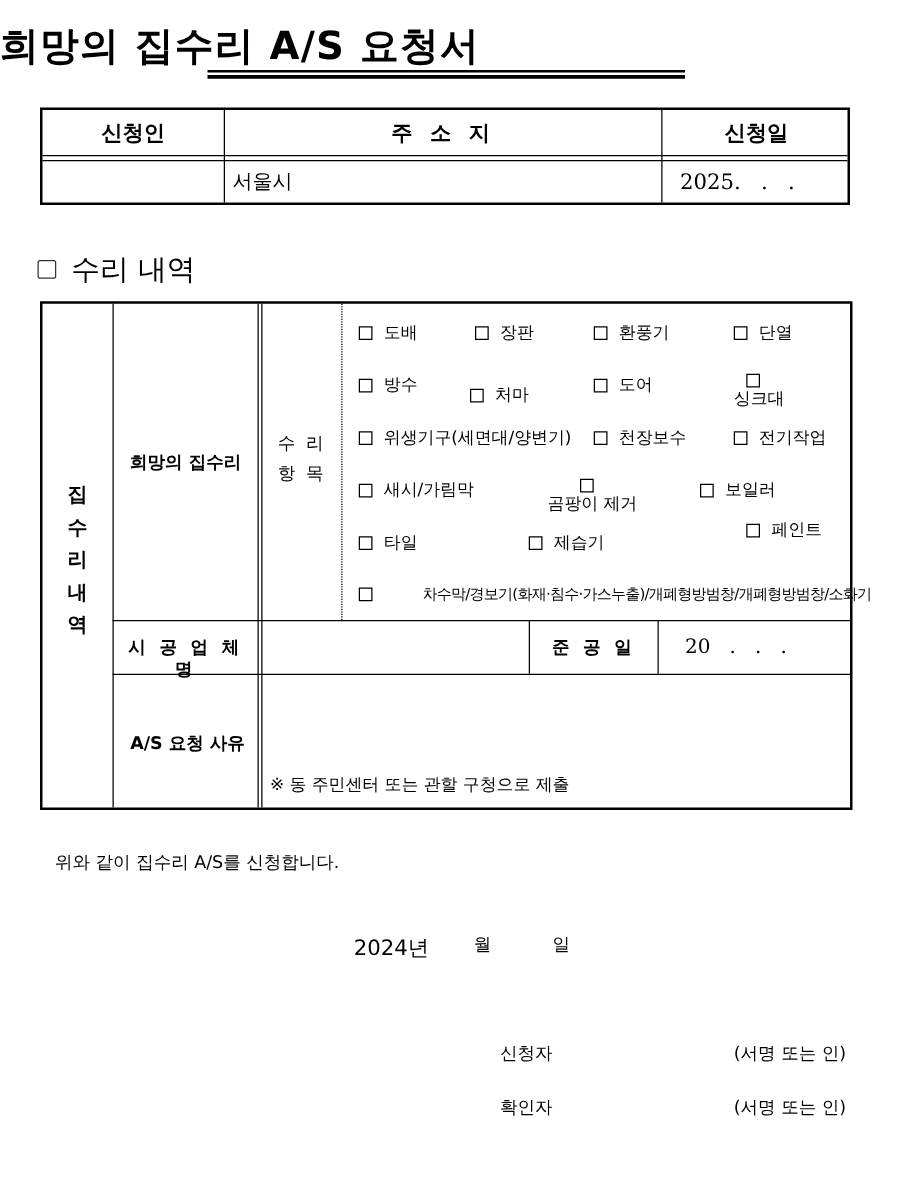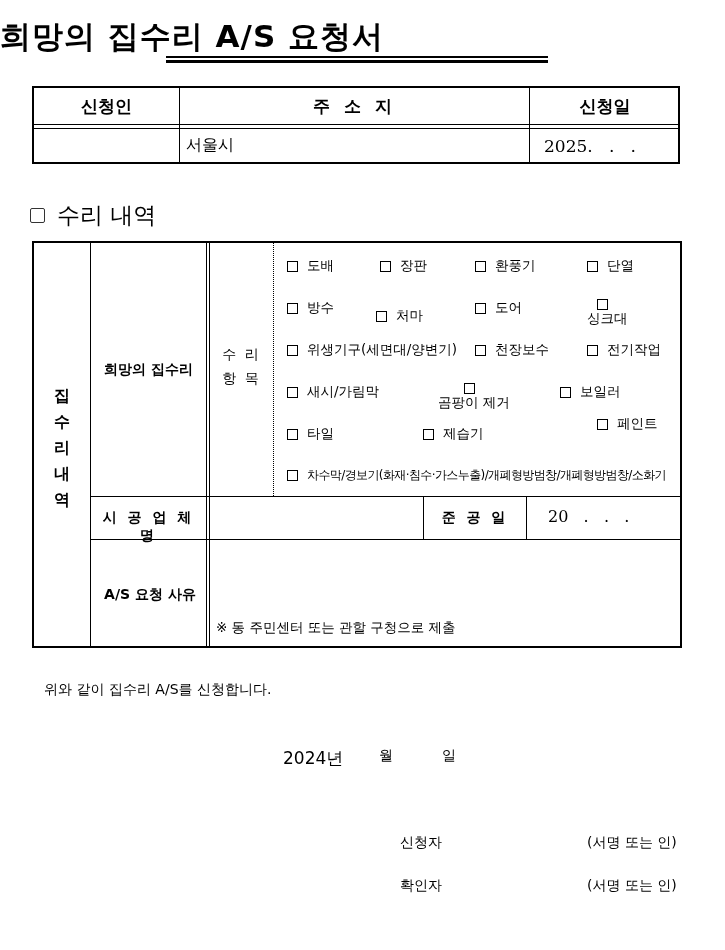--- a/index.html
+++ b/index.html
@@ -143,21 +143,21 @@
     </div>
   <div class="cb-item" style="left:389px;top:182px;">
       <span class="cb"></span>
       <span>제습기</span>
     </div>
   <div class="cb-item" style="left:526px;top:172px;margin-left:37px;">
       <span class="cb"></span>
       <span>페인트</span>
     </div>
 
-  <div class="cb-item" style="left:253px;top:224px;font-size:12px;letter-spacing:-0.6px;">
+  <div class="cb-item" style="left:253px;top:224px;font-size:12px;letter-spacing:-0.6px;gap:31px;">
       <span class="cb"></span>
       <span>차수막/경보기(화재·침수·가스누출)/개폐형방범창/개폐형방범창/소화기</span>
     </div>
 
   <div class="txt bold" style="left:57px;width:115px;top:266px;text-align:center;letter-spacing:3px;">시 공 업 체 명</div>
   <div class="txt" style="left:177px;width:210px;top:266px;"></div>
   <div class="txt bold" style="left:390px;width:102px;top:266px;text-align:center;letter-spacing:3px;">준 공 일</div>
   <div class="txt serif" style="left:514px;width:130px;top:264px;font-size:16px;white-space:pre;">20   .   .   .</div>
 
   <div class="txt bold" style="left:57px;width:118px;top:343px;text-align:center;">A/S 요청 사유</div>

